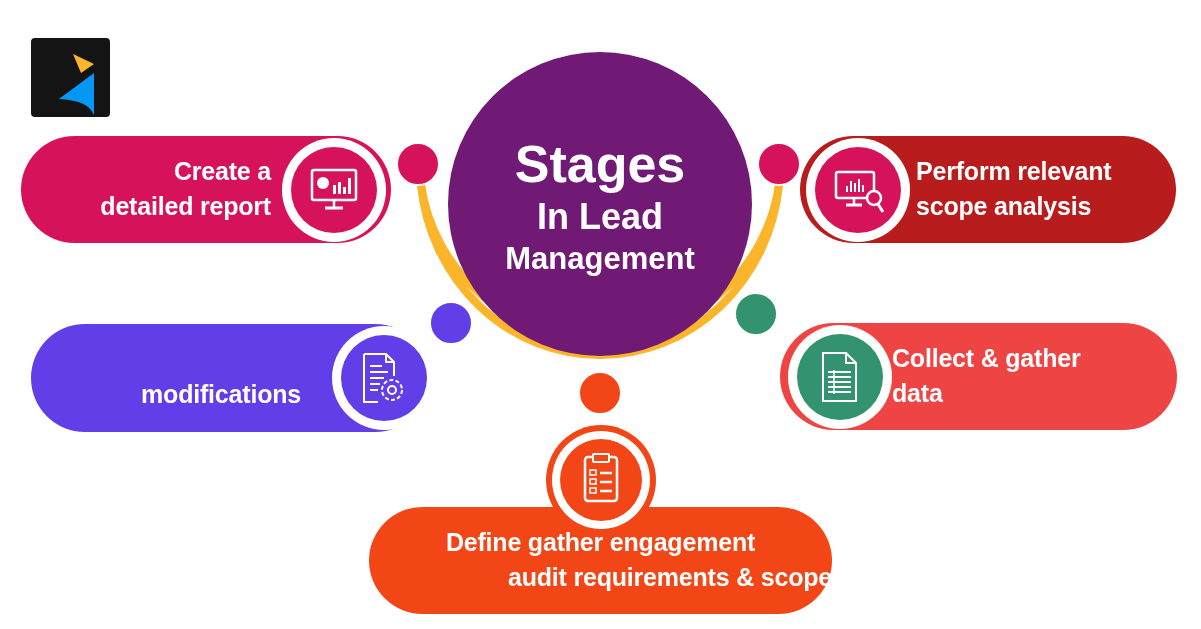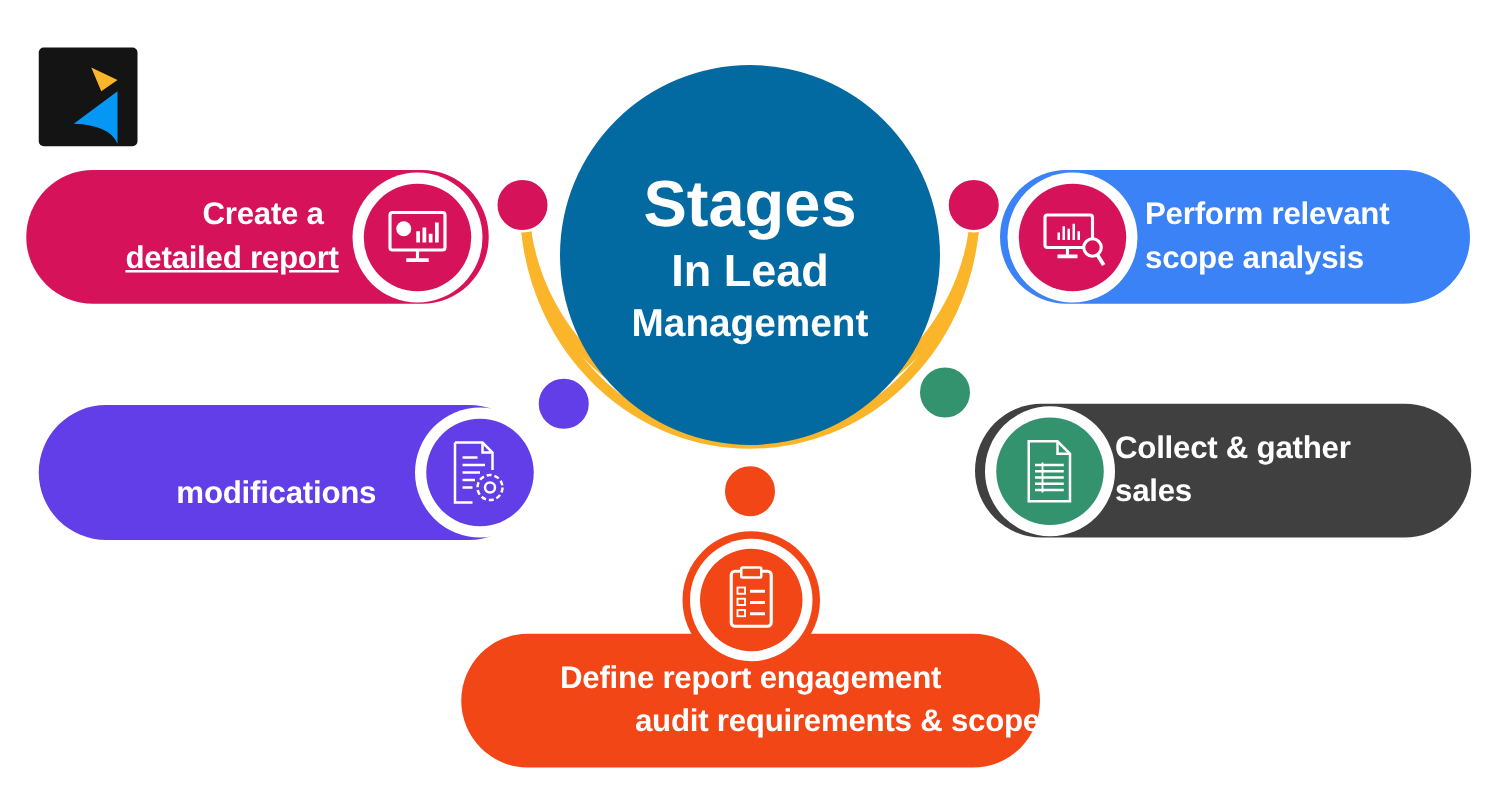--- a/index.html
+++ b/index.html
@@ -6,21 +6,21 @@
   body { width: 1201px; height: 629px; position: relative; overflow: hidden;
          font-family: "Liberation Sans", "DejaVu Sans", sans-serif; }
   .abs { position: absolute; }
   .logo { left: 31px; top: 38px; width: 79px; height: 79px; background: #141414; border-radius: 4px; }
   .pill { position: absolute; border-radius: 54px; color: #fff; font-weight: bold; }
   .pill .txt { position: absolute; font-size: 25px; line-height: 35px; letter-spacing: -0.2px; }
   .ring { position: absolute; width: 104px; height: 104px; border-radius: 50%; background: #fff; }
   .ring .inner { position: absolute; left: 9px; top: 9px; width: 86px; height: 86px; border-radius: 50%; }
   .ring svg { position: absolute; left: 0; top: 0; }
   .dot { position: absolute; width: 40px; height: 40px; border-radius: 50%; border: 2px solid #fff; box-sizing: content-box; }
-  .center-circle { left: 448px; top: 52px; width: 304px; height: 304px; border-radius: 50%; background: #0369a1; }
+  .center-circle { left: 448px; top: 52px; width: 304px; height: 304px; border-radius: 50%; background: #701a75; }
   .center-title { position: absolute; left: 0; width: 304px; text-align: center; color: #fff; font-weight: bold; }
 </style>
 </head>
 <body>
 
 <div class="abs logo">
   <svg width="79" height="79" viewBox="0 0 79 79">
     <polygon points="42,16 63,26 50,35" fill="#fbb52a"></polygon>
     <path d="M28,61 L63,35 L63,77 Q57,62 28,61 Z" fill="#0597f4"></path>
   </svg>
@@ -40,38 +40,38 @@
 <div class="dot" style="left:734px;top:292px;background:#33936f;"></div>
 <div class="dot" style="left:578px;top:371px;background:#f24617;"></div>
 
 <div class="abs center-circle">
   <div class="center-title" style="top:84px;font-size:52px;line-height:56px;">Stages</div>
   <div class="center-title" style="top:146px;font-size:36px;line-height:38px;">In Lead</div>
   <div class="center-title" style="top:188px;font-size:31px;line-height:38px;">Management</div>
 </div>
 
 <div class="pill" style="left:21px;top:136px;width:370px;height:107px;background:#d6135a;">
-  <div class="txt" style="right:132px;top:18px;text-align:right;">Create a</div>
-  <div class="txt" style="right:120px;top:53px;text-align:right;white-space:nowrap;text-decoration:underline;">detailed report</div>
+  <div class="txt" style="right:120px;top:18px;text-align:right;">Create a</div>
+  <div class="txt" style="right:120px;top:53px;text-align:right;white-space:nowrap;">detailed report</div>
 </div>
 <div class="ring" style="left:282px;top:138px;">
   <div class="inner" style="background:#d6135a;"></div>
   <svg width="104" height="104" viewBox="0 0 104 104">
     <rect x="30" y="32" width="44" height="30" rx="2" fill="none" stroke="#fff" stroke-width="2.5"></rect>
     <line x1="52" y1="62" x2="52" y2="69" stroke="#fff" stroke-width="2.5"></line>
     <line x1="43" y1="70" x2="61" y2="70" stroke="#fff" stroke-width="3"></line>
     <circle cx="41" cy="45" r="6" fill="#fff"></circle>
     <rect x="51" y="47" width="3" height="9" fill="#fff"></rect>
     <rect x="56" y="44" width="3" height="12" fill="#fff"></rect>
     <rect x="61" y="49" width="3" height="7" fill="#fff"></rect>
     <rect x="66" y="40" width="3" height="16" fill="#fff"></rect>
   </svg>
 </div>
 
-<div class="pill" style="left:800px;top:136px;width:376px;height:107px;background:#3b82f6;text-align:center;">
+<div class="pill" style="left:800px;top:136px;width:376px;height:107px;background:#b91c1c;text-align:center;">
   <div class="txt" style="left:116px;top:18px;white-space:nowrap;">Perform relevant</div>
   <div class="txt" style="left:116px;top:53px;white-space:nowrap;">scope analysis</div>
 </div>
 <div class="ring" style="left:806px;top:138px;">
   <div class="inner" style="background:#d6135a;"></div>
   <svg width="104" height="104" viewBox="0 0 104 104">
     <rect x="30" y="34" width="38" height="26" rx="2" fill="none" stroke="#fff" stroke-width="2.5"></rect>
     <line x1="48" y1="60" x2="48" y2="66" stroke="#fff" stroke-width="2.5"></line>
     <line x1="40" y1="67" x2="56" y2="67" stroke="#fff" stroke-width="3"></line>
     <rect x="40" y="48" width="2" height="6" fill="#fff"></rect>
@@ -95,40 +95,40 @@
     <line x1="38" y1="40" x2="50" y2="40" stroke="#fff" stroke-width="2"></line>
     <line x1="38" y1="46" x2="56" y2="46" stroke="#fff" stroke-width="2"></line>
     <line x1="38" y1="52" x2="52" y2="52" stroke="#fff" stroke-width="2"></line>
     <line x1="38" y1="58" x2="48" y2="58" stroke="#fff" stroke-width="2"></line>
     <line x1="38" y1="64" x2="46" y2="64" stroke="#fff" stroke-width="2"></line>
     <circle cx="60" cy="64" r="10" fill="#613ee8" stroke="#fff" stroke-width="2" stroke-dasharray="4 2.3"></circle>
     <circle cx="60" cy="64" r="4" fill="none" stroke="#fff" stroke-width="2"></circle>
   </svg>
 </div>
 
-<div class="pill" style="left:780px;top:323px;width:397px;height:107px;background:#404040;">
+<div class="pill" style="left:780px;top:323px;width:397px;height:107px;background:#ef4444;">
   <div class="txt" style="left:112px;top:18px;white-space:nowrap;">Collect &amp; gather</div>
-  <div class="txt" style="left:112px;top:53px;white-space:nowrap;">sales</div>
+  <div class="txt" style="left:112px;top:53px;white-space:nowrap;">data</div>
 </div>
 <div class="ring" style="left:788px;top:325px;">
   <div class="inner" style="background:#33936f;"></div>
   <svg width="104" height="104" viewBox="0 0 104 104">
     <path d="M35,28 L58,28 L68,38 L68,76 L35,76 Z" fill="none" stroke="#fff" stroke-width="2"></path>
     <path d="M58,28 L58,38 L68,38" fill="none" stroke="#fff" stroke-width="2"></path>
     <line x1="40" y1="47" x2="63" y2="47" stroke="#fff" stroke-width="2"></line>
     <line x1="40" y1="52" x2="63" y2="52" stroke="#fff" stroke-width="2"></line>
     <line x1="40" y1="57" x2="63" y2="57" stroke="#fff" stroke-width="2"></line>
     <line x1="40" y1="62" x2="63" y2="62" stroke="#fff" stroke-width="2"></line>
     <line x1="40" y1="67" x2="63" y2="67" stroke="#fff" stroke-width="2"></line>
     <line x1="46" y1="45" x2="46" y2="69" stroke="#fff" stroke-width="1.5"></line>
   </svg>
 </div>
 
 <div class="pill" style="left:369px;top:507px;width:463px;height:107px;background:#f24617;">
-  <div class="txt" style="left:0;width:463px;top:18px;text-align:center;white-space:nowrap;">Define report engagement</div>
+  <div class="txt" style="left:0;width:463px;top:18px;text-align:center;white-space:nowrap;">Define gather engagement</div>
   <div class="txt" style="left:0;width:463px;top:53px;text-align:right;white-space:nowrap;">audit requirements &amp; scope</div>
 </div>
 <div class="ring" style="left:546px;top:425px;width:110px;height:110px;background:#f24617;">
   <div style="position:absolute;left:6px;top:6px;width:98px;height:98px;border-radius:50%;background:#fff;"></div>
   <div class="inner" style="left:14px;top:14px;width:82px;height:82px;background:#f24617;"></div>
   <svg width="110" height="110" viewBox="0 0 110 110">
     <rect x="39" y="32" width="32" height="44" rx="3" fill="none" stroke="#fff" stroke-width="2.5"></rect>
     <rect x="47" y="29" width="16" height="8" rx="1" fill="#f24617" stroke="#fff" stroke-width="2"></rect>
     <rect x="44" y="45" width="6" height="5" fill="none" stroke="#fff" stroke-width="1.5"></rect>
     <rect x="44" y="54" width="6" height="5" fill="none" stroke="#fff" stroke-width="1.5"></rect>

